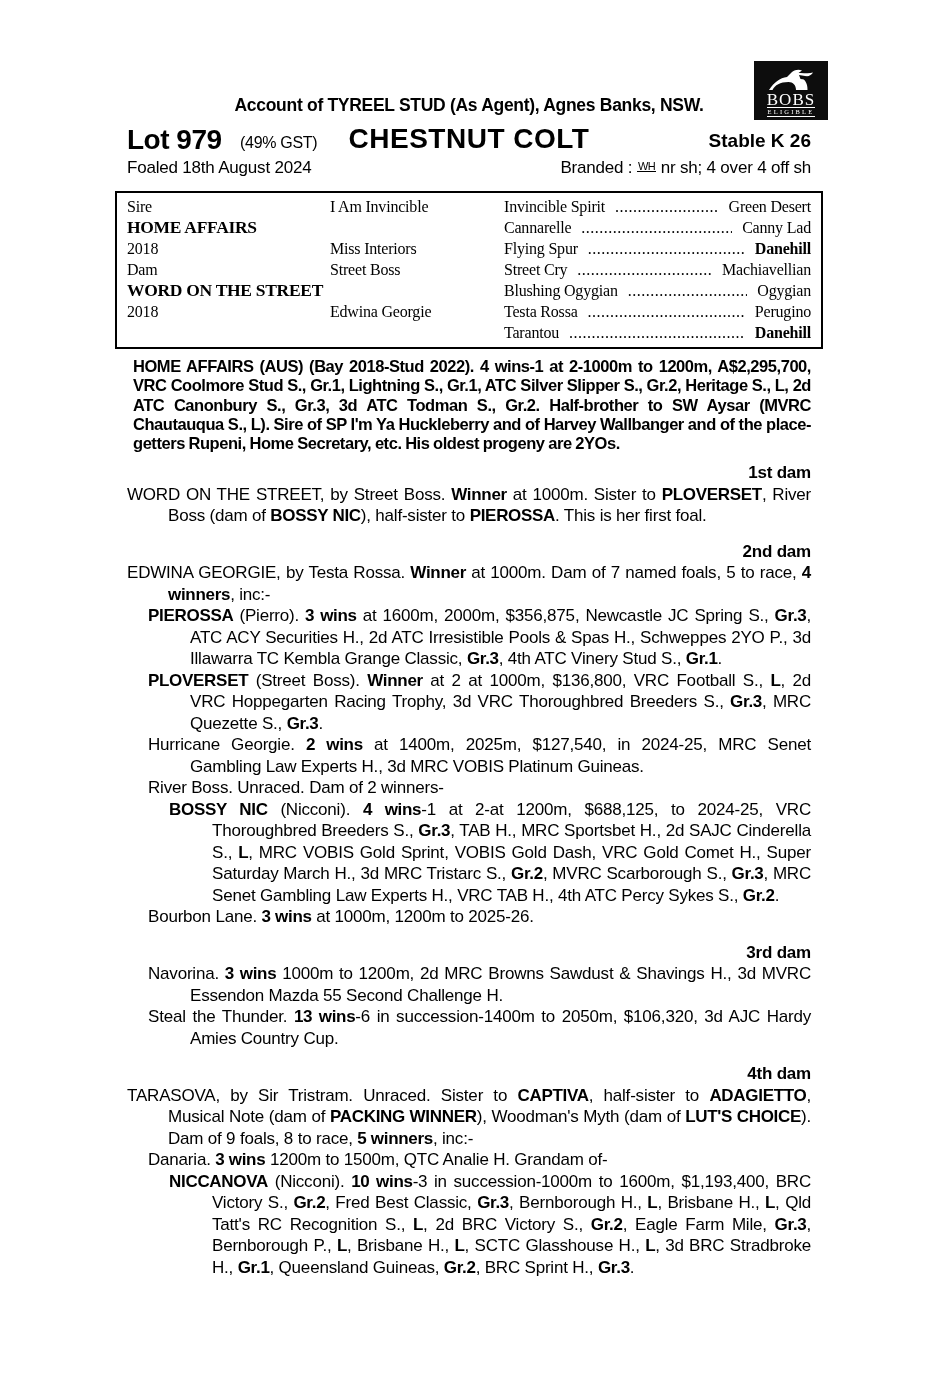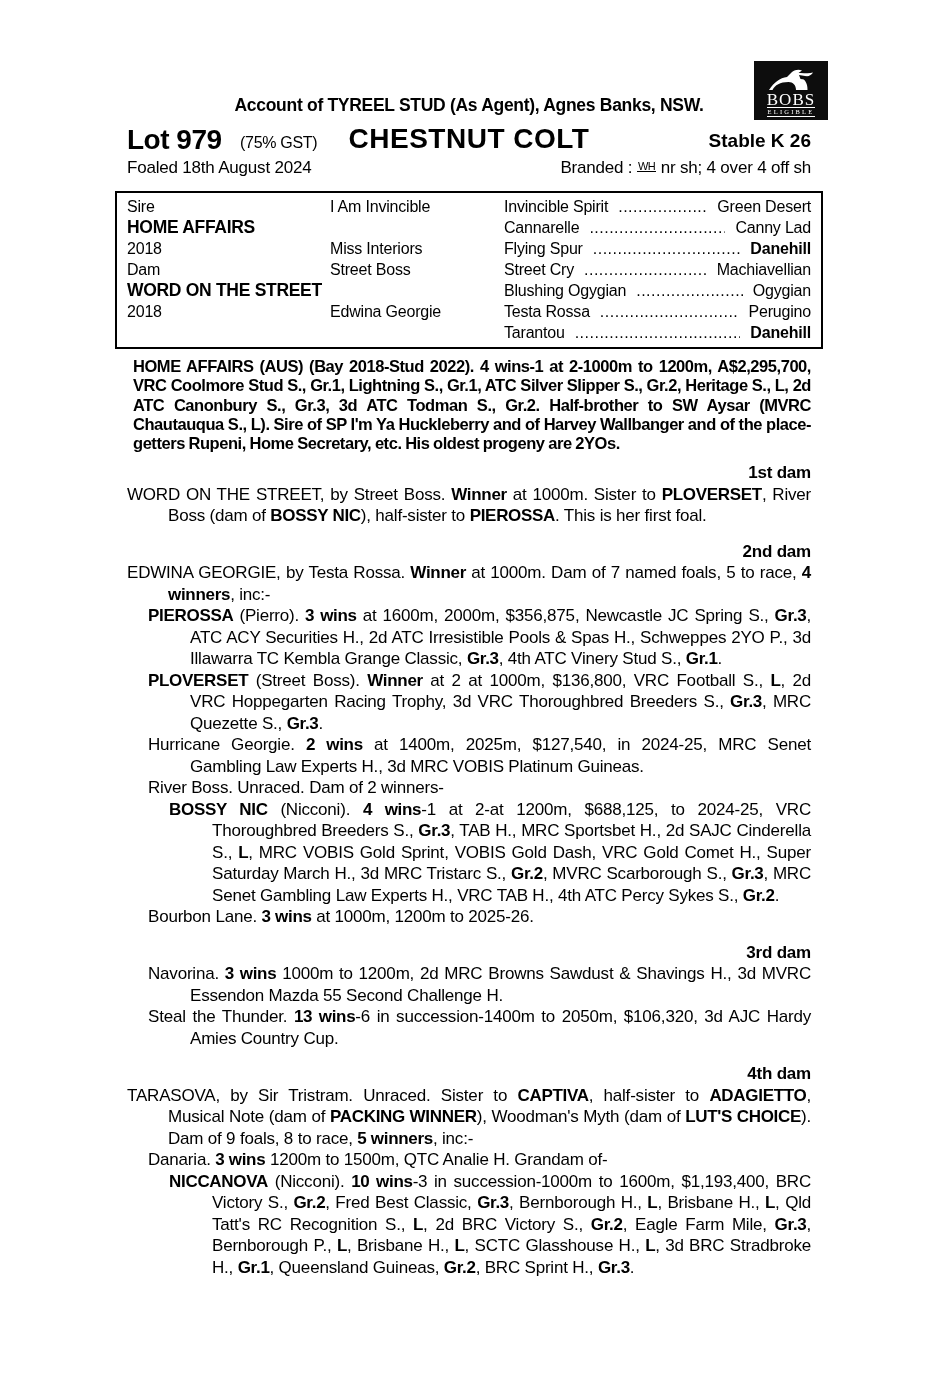--- a/index.html
+++ b/index.html
@@ -26,21 +26,21 @@
   .lot-row { position:relative; margin:7px 12px 0 12px; height:33px; }
   .lot-num { position:absolute; left:0; bottom:0; font-size:28px; font-weight:700; letter-spacing:-0.5px; line-height:30px; }
   .gst { position:absolute; left:113px; bottom:3px; font-size:16px; letter-spacing:-0.3px; }
   .horse-title { position:absolute; left:50%; transform:translateX(-50%); bottom:1px; font-size:28px; font-weight:700; letter-spacing:0.5px; line-height:30px; white-space:nowrap; }
   .stable { position:absolute; right:0; bottom:3px; font-size:19px; font-weight:700; }
   .foal-row { margin:3px 12px 0 12px; display:flex; justify-content:space-between; font-size:17px; line-height:20px; letter-spacing:-0.2px; }
   .brand-glyph { display:inline-block; font-size:11px; line-height:10px; border-bottom:1px solid #000; transform:translateY(-3px); letter-spacing:-0.5px; padding:0 1px; }
 
   
   .ped-table { margin-top:13px; border:2px solid #000; padding:3px 10px 4px 10px; font-size:16px; letter-spacing:-0.2px; }
-  .ped-row { display:flex; align-items:baseline; height:21px; line-height:21px; }
+  .ped-row { display:flex; align-items:baseline; height:21px; line-height:21px;font-family:Liberation Serif, serif; }
   .pc1 { width:203px; flex:none; white-space:nowrap; overflow:visible; }
   .pc2 { width:174px; flex:none; white-space:nowrap; }
   .pc3 { flex:1; display:flex; align-items:baseline; min-width:0;gap:10px; }
   .ped-name { font-weight:700; font-size:17.5px; letter-spacing:-0.3px; }
   .pl { white-space:nowrap; }
   .dots { flex:1; overflow:hidden; white-space:nowrap; min-width:6px; }
   .dots::after { content:"....................................................................................................................."; letter-spacing:0.5px; }
   .pr { white-space:nowrap; }
   .bold { font-weight:700; }
 
@@ -75,21 +75,21 @@
     <div class="bobs-name">BOBS</div>
     <div class="bobs-elig">ELIGIBLE</div>
   </div>
 
   <div class="content">
 
     <div class="account">Account of TYREEL STUD (As Agent), Agnes Banks, NSW.</div>
 
     <div class="lot-row">
       <span class="lot-num">Lot 979</span>
-      <span class="gst">(75% GST)</span>
+      <span class="gst">(49% GST)</span>
       <span class="horse-title">CHESTNUT COLT</span>
       <span class="stable">Stable K 26</span>
     </div>
 
     <div class="foal-row">
       <span>Foaled 18th August 2024</span>
       <span><span>Branded : </span><span class="brand-glyph">WH</span><span> nr sh; 4 over 4 off sh</span></span>
     </div>
 
     <div class="ped-table">

